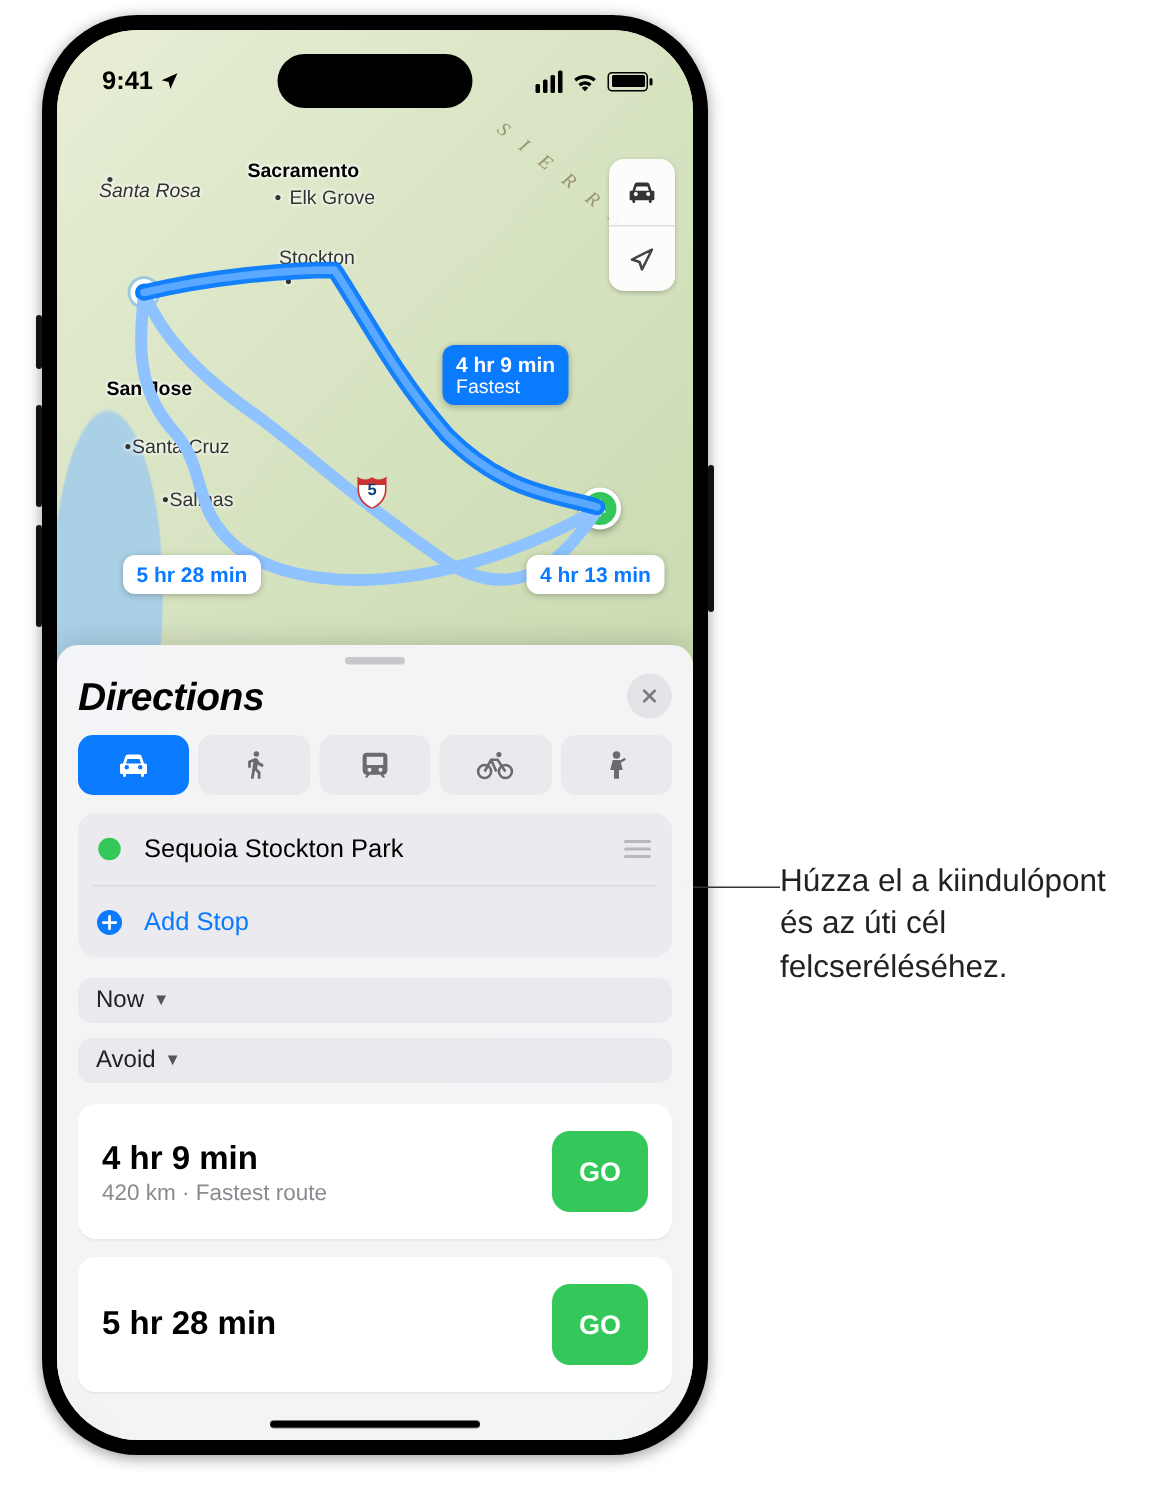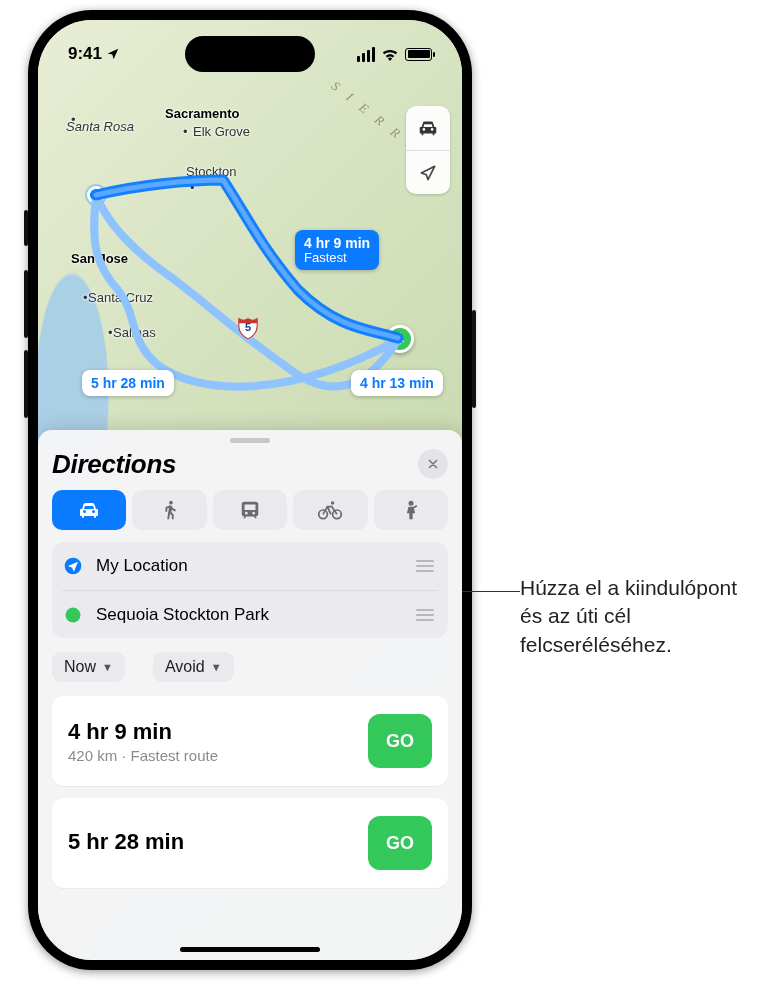--- a/index.html
+++ b/index.html
@@ -174,21 +174,21 @@
   .stop-row + .stop-row { border-top:1px solid #dcdce0; }
   .stop-ico { width:22px; display:flex; justify-content:center; color:#0a7aff;}
   .stop-ico.loc { }
   .stop-ico.dest svg circle { fill:#34c759; }
   .stop-ico.add { color:#0a7aff; }
   .stop-label { flex:1; font-size:17px; }
   .stop-label.link { color:#0a7aff; }
   .grip { color:#b7b7bc; display:flex; flex-direction:column; gap:3px; padding-right:4px;}
   .grip span{ width:18px; height:2px; background:#b7b7bc; border-radius:1px;}
 
-  .pill-row { display:flex; gap:28px; margin:14px 0; }
+  .pill-row { display:flex; gap:10px; margin:14px 0;flex-direction:column; }
   .pill {
     background:#e9e9ee; border-radius:9px; padding:6px 12px;
     font-size:16px; display:flex; align-items:center; gap:6px; color:#222;
   }
   .chev { font-size:11px; color:#555; }
 
   .routes-list { display:flex; flex-direction:column; gap:12px; }
   .route-card {
     background:#fff; border-radius:12px; padding:18px 16px;
     display:flex; align-items:center; justify-content:space-between;
@@ -373,47 +373,42 @@
             <svg width="20" height="22" viewBox="0 0 24 26">
                 <circle cx="12" cy="5" r="3" fill="currentColor"></circle>
                 <path fill="currentColor" d="M9 9h6l2 8h-3v7h-4v-7H7l2-8z"></path>
                 <path stroke="currentColor" stroke-width="2" d="M14 11l5-3"></path>
               </svg>
           </div>
         </div>
 
         <div class="stops">
           <div class="stop-row">
-            <div class="stop-ico loc">
-              <svg width="20" height="20" viewBox="0 0 24 24">
-                  <circle cx="12" cy="12" r="10" fill="#0a7aff"></circle>
-                  <path d="M6 12l12-5-5 12-2-5-5-2z" fill="#fff"></path>
-                </svg>
-            </div>
-            <div class="stop-label">My Location</div>
-            <div class="grip">
-                <span></span>
-                <span></span>
-                <span></span>
-              </div>
-          </div>
-          <div class="stop-row">
             <div class="stop-ico dest">
               <svg width="20" height="20" viewBox="0 0 24 24">
                   <circle cx="12" cy="12" r="9" fill="#34c759"></circle>
                   <circle cx="12" cy="12" r="3.5" fill="#fff"></circle>
                 </svg>
             </div>
             <div class="stop-label">Sequoia Stockton Park</div>
             <div class="grip">
                 <span></span>
                 <span></span>
                 <span></span>
               </div>
           </div>
+          <div class="stop-row">
+            <div class="stop-ico add">
+              <svg width="20" height="20" viewBox="0 0 24 24">
+                  <circle cx="12" cy="12" r="10" fill="#0a7aff"></circle>
+                  <path d="M12 7v10M7 12h10" stroke="#fff" stroke-width="2.2" stroke-linecap="round"></path>
+                </svg>
+            </div>
+            <div class="stop-label link">Add Stop</div>
+          </div>
         </div>
 
         <div class="pill-row">
           <div class="pill">
             <span>Now</span>
             <span class="chev">▼</span>
           </div>
           <div class="pill">
             <span>Avoid</span>
             <span class="chev">▼</span>

